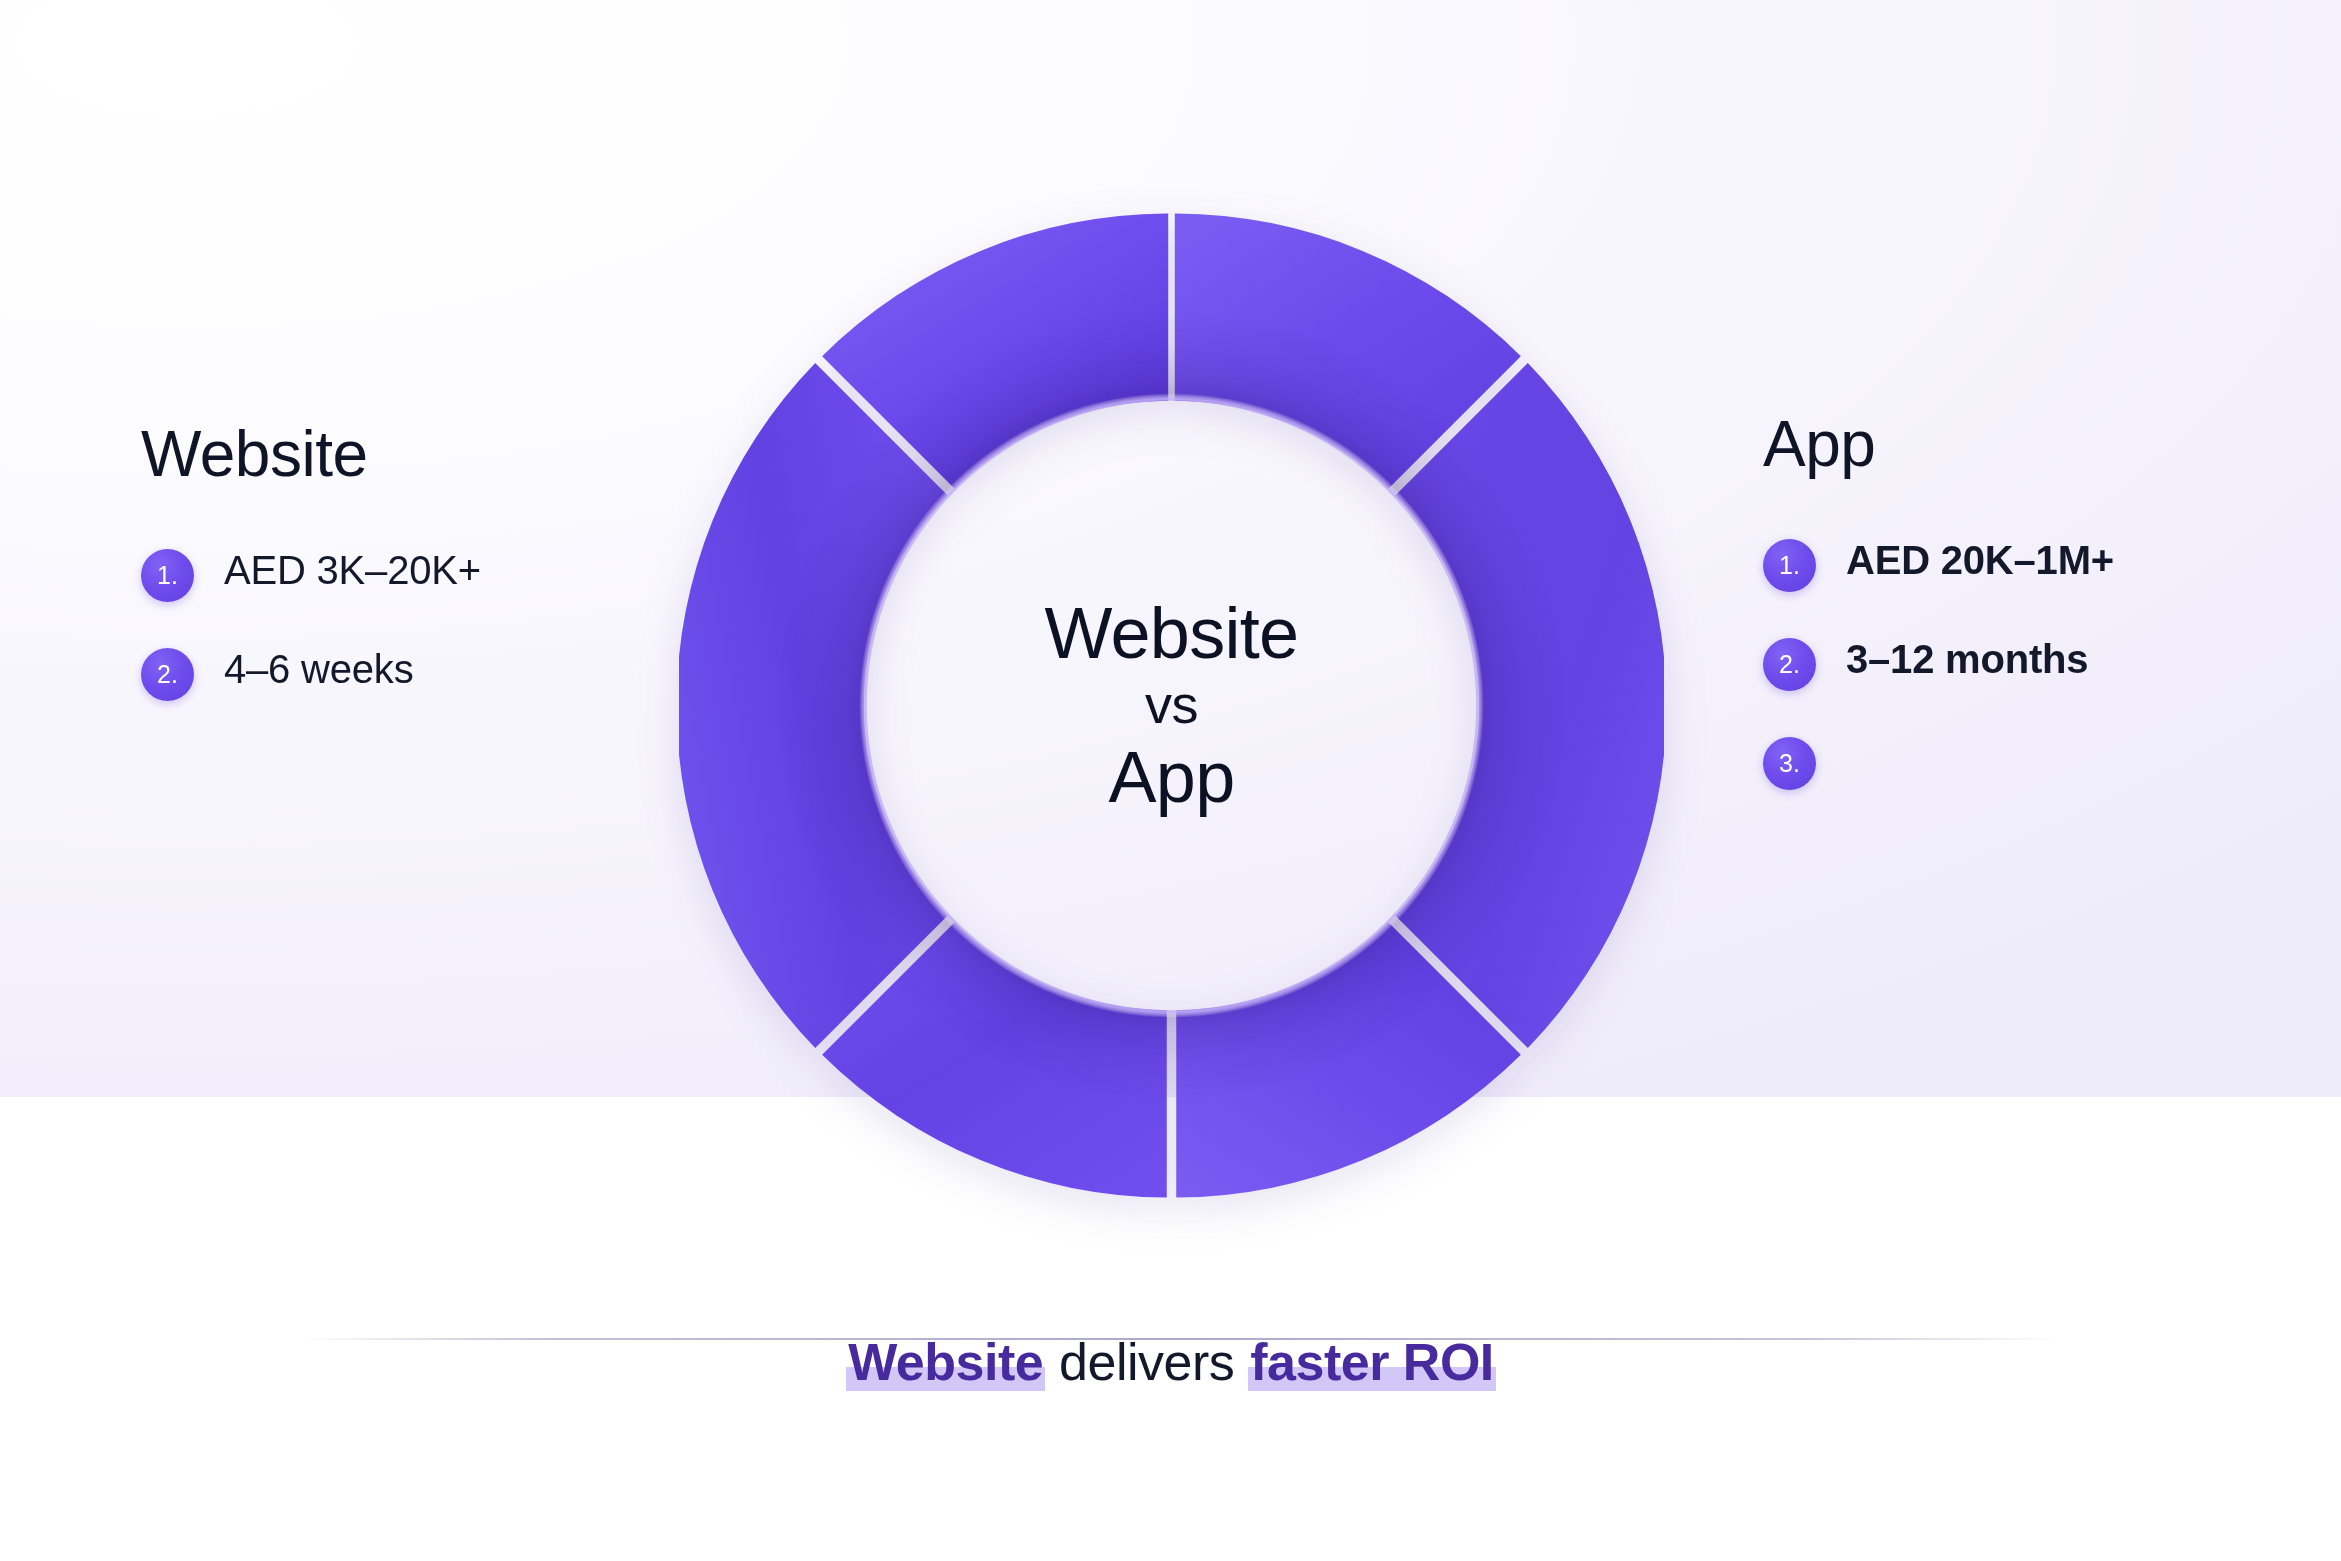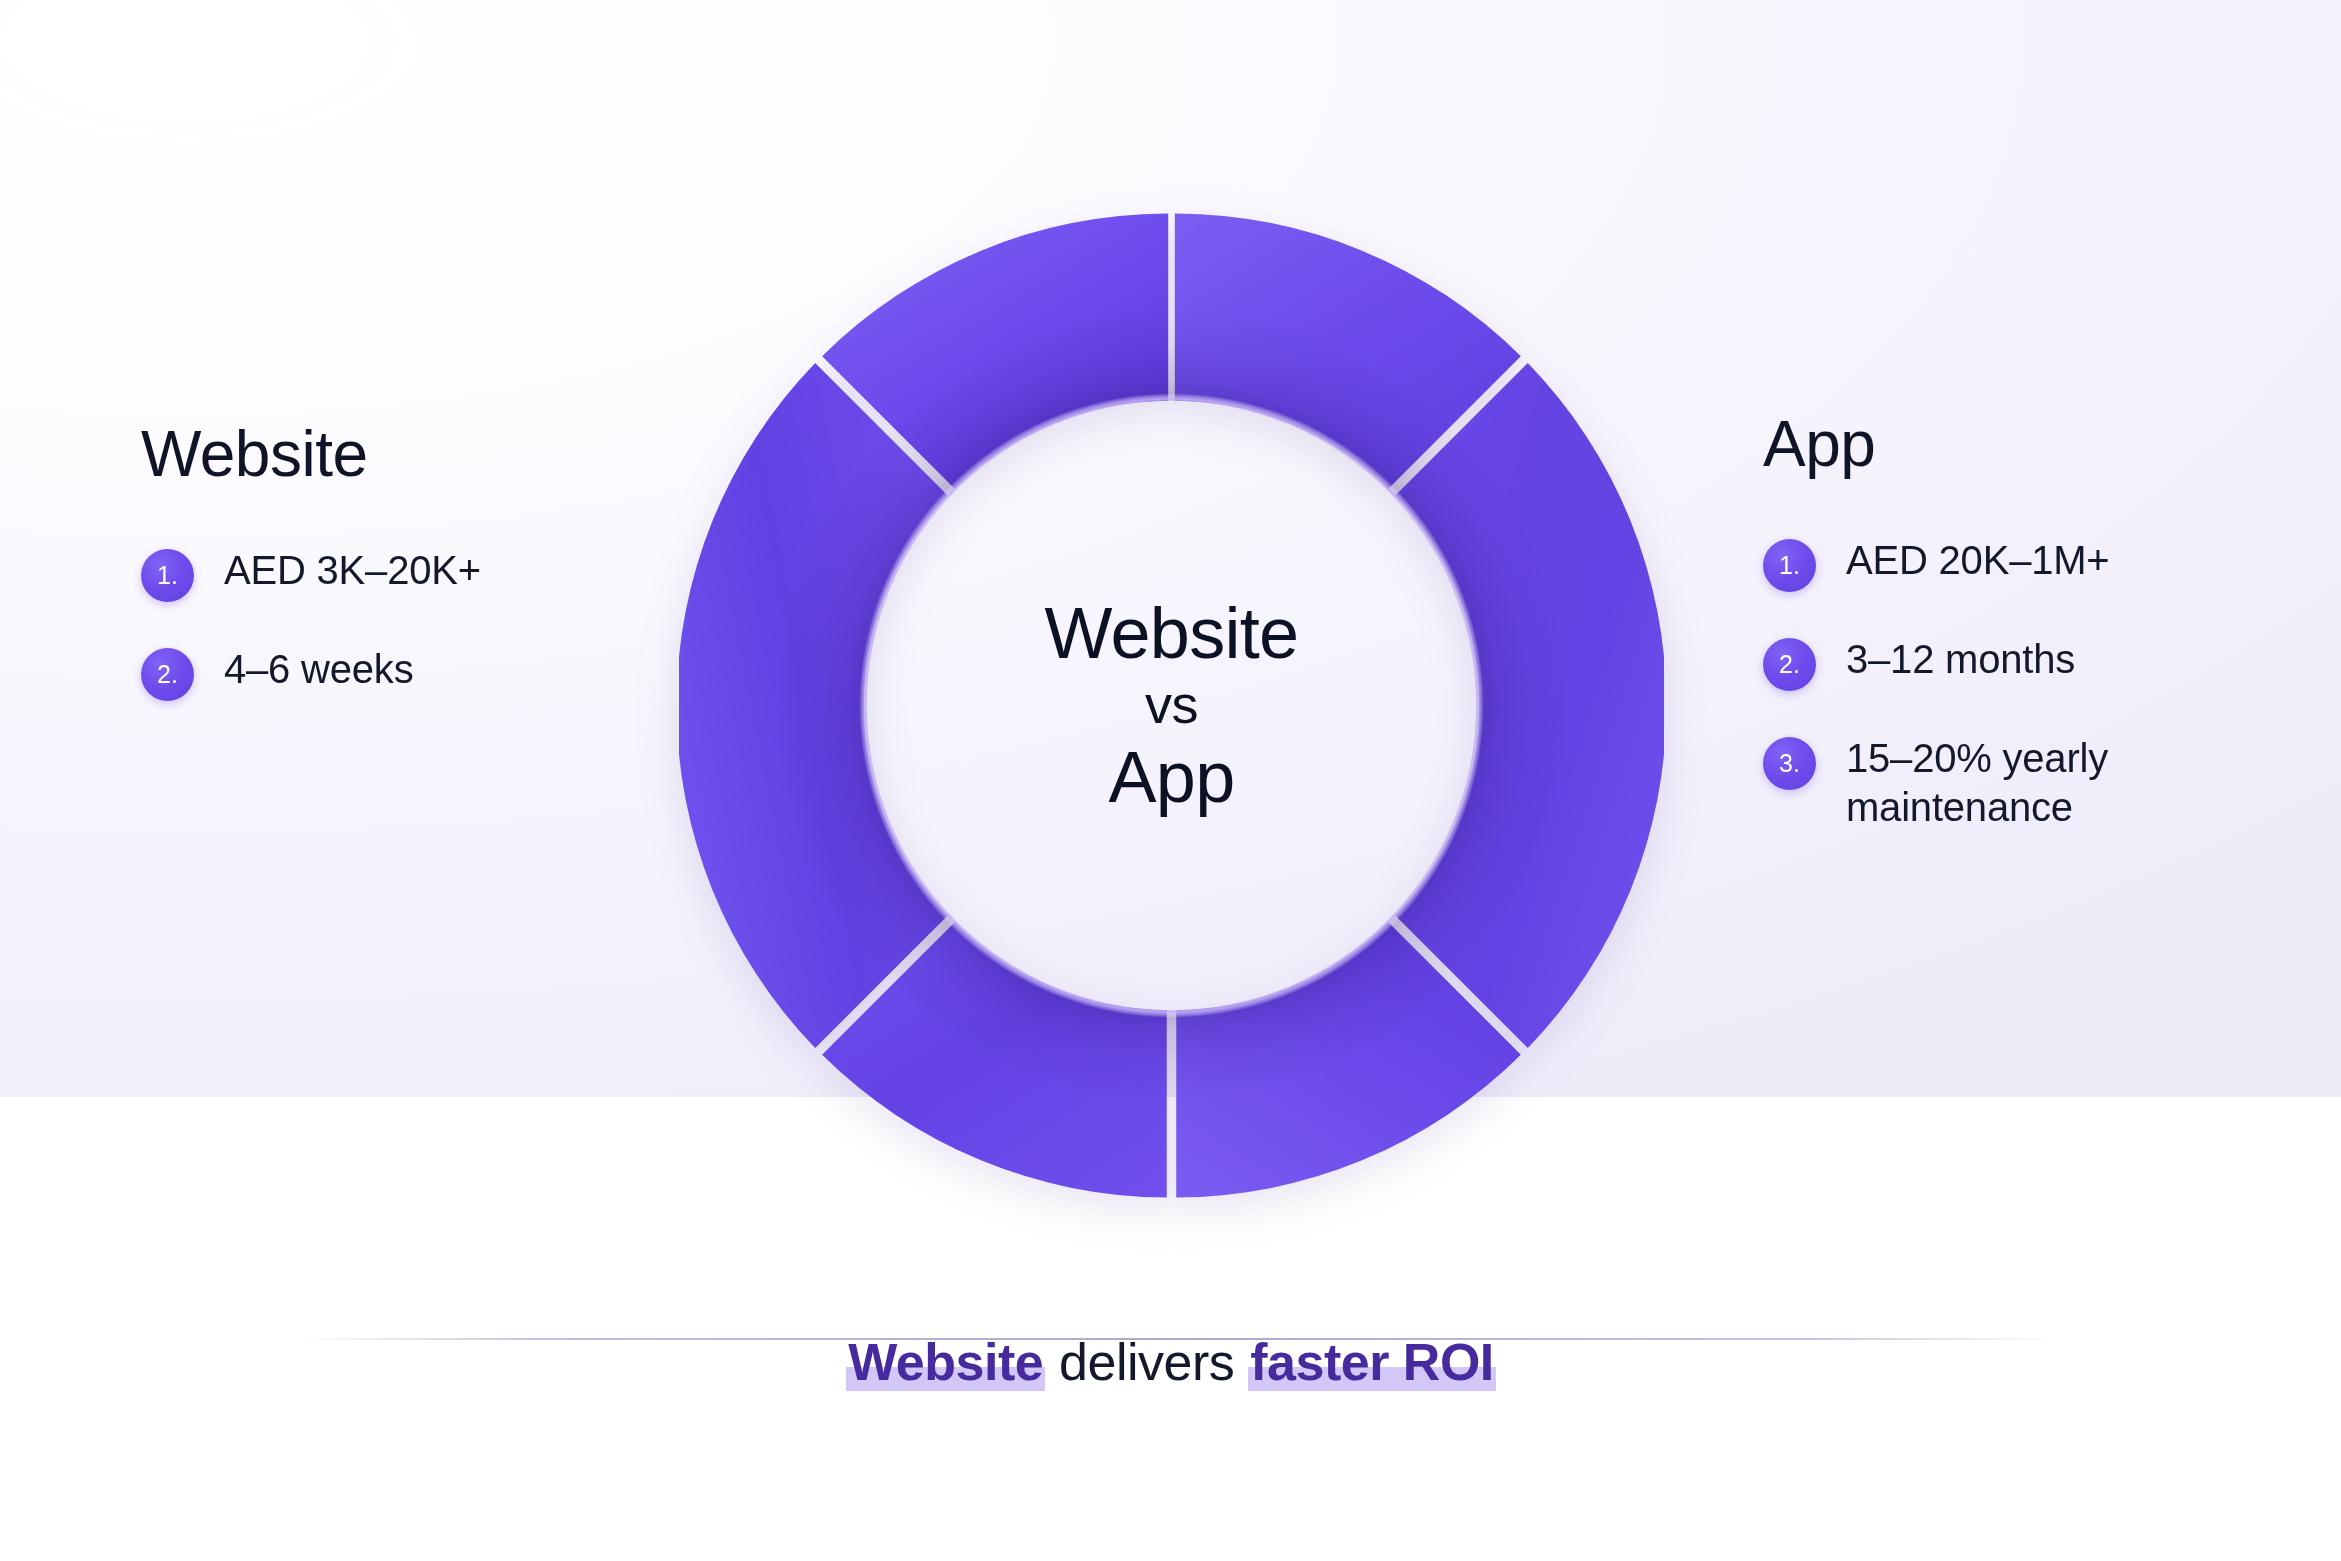--- a/index.html
+++ b/index.html
@@ -35,21 +35,21 @@
     display:flex;align-items:center;justify-content:center;
     color:#ffffff;font-size:25px;font-weight:400;line-height:1;
     letter-spacing:0px;
     margin-top:3px;
   }
   .badge span{transform:translateY(-0.5px);}
   .btext{
     margin-left:30px;font-size:40px;color:#14182b;font-weight:400;
     line-height:1.22;letter-spacing:-0.2px;
   }
-  #col-app .btext{letter-spacing:-0.2px;}
+  #col-app .btext{letter-spacing:-0.2px;font-weight:bold;}
 
   
   #donut-wrap{
     position:absolute;left:679px;top:213px;width:985px;height:985px;
   }
   #donut-svg{width:100%;height:100%;display:block;
     filter:drop-shadow(0 13px 21px rgba(70,50,150,.13));}
 
   #donut-center{
     position:absolute;left:679px;top:213px;width:985px;height:985px;
@@ -114,21 +114,20 @@
       <li class="bullet">
         <div class="badge">
             <span>2.</span>
           </div>
         <div class="btext">3–12 months</div>
       </li>
       <li class="bullet">
         <div class="badge">
             <span>3.</span>
           </div>
-        <div class="btext" style="max-width:400px;">15–20% yearly maintenance</div>
       </li>
     </ul>
   </div>
 
   <div id="donut-wrap">
     <svg id="donut-svg" viewBox="0 0 1972 1972" xmlns="http://www.w3.org/2000/svg">
       <defs>
         <linearGradient id="gA" x1="0" y1="0" x2="0.75" y2="1">
           <stop offset="0%" stop-color="#7e62f4"></stop>
           <stop offset="55%" stop-color="#6d4aec"></stop>

